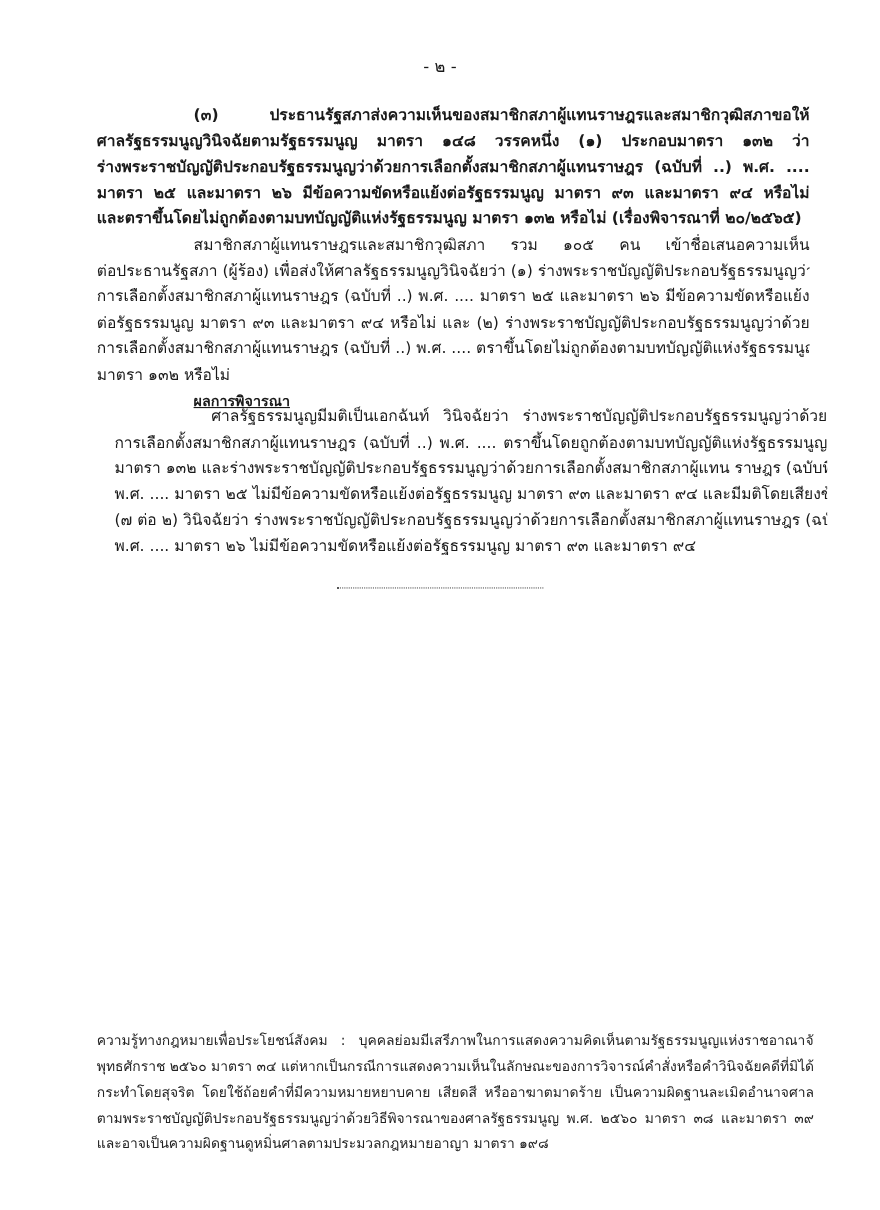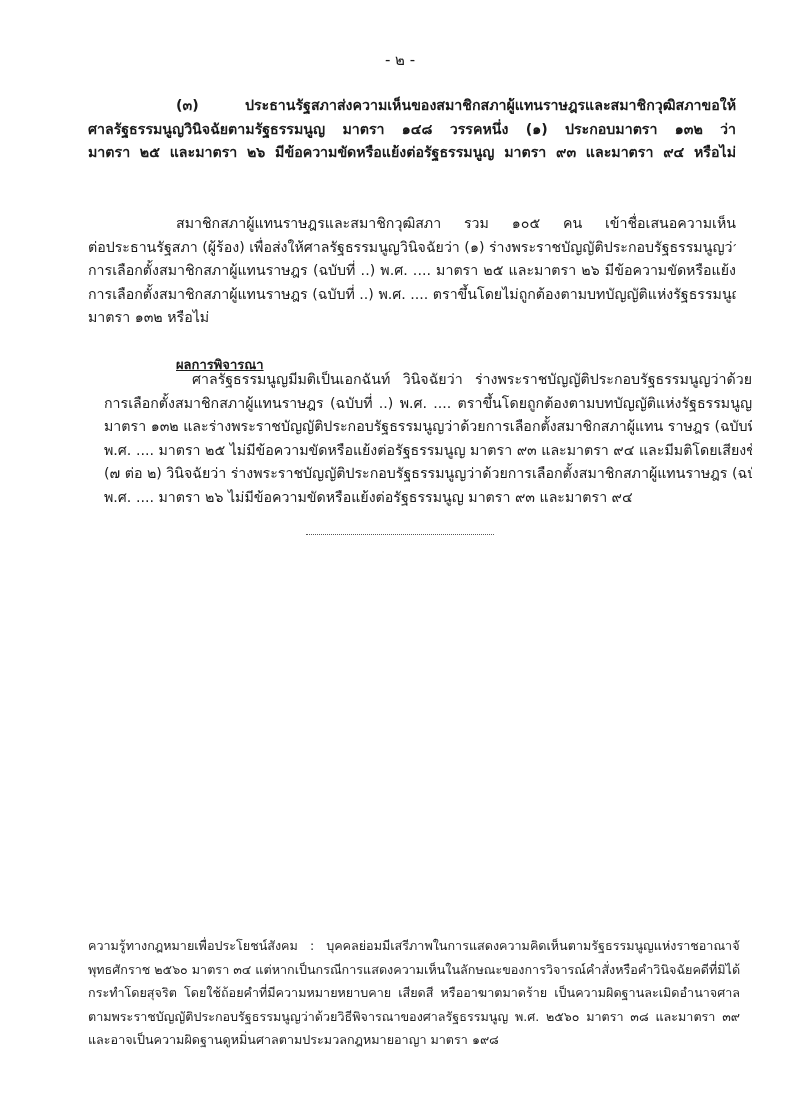--- a/index.html
+++ b/index.html
@@ -21,27 +21,30 @@
 </head>
 <body>
 
 <div>
 
   <div class="page-num">- ๒ -</div>
 
   <div class="para bold" style="top:94px;">
     <span class="line indent">(๓) ประธานรัฐสภาส่งความเห็นของสมาชิกสภาผู้แทนราษฎรและสมาชิกวุฒิสภาขอให้</span>
     <span class="line">ศาลรัฐธรรมนูญวินิจฉัยตามรัฐธรรมนูญ มาตรา ๑๔๘ วรรคหนึ่ง (๑) ประกอบมาตรา ๑๓๒ ว่า</span>
+    <span class="line">ร่างพระราชบัญญัติประกอบรัฐธรรมนูญว่าด้วยการเลือกตั้งสมาชิกสภาผู้แทนราษฎร (ฉบับที่ ..) พ.ศ. ....</span>
     <span class="line">มาตรา ๒๕ และมาตรา ๒๖ มีข้อความขัดหรือแย้งต่อรัฐธรรมนูญ มาตรา ๙๓ และมาตรา ๙๔ หรือไม่</span>
+    <span class="line last">และตราขึ้นโดยไม่ถูกต้องตามบทบัญญัติแห่งรัฐธรรมนูญ มาตรา ๑๓๒ หรือไม่ (เรื่องพิจารณาที่ ๒๐/๒๕๖๕)</span>
   </div>
 
   <div class="para" style="top:212px;">
     <span class="line indent">สมาชิกสภาผู้แทนราษฎรและสมาชิกวุฒิสภา รวม ๑๐๕ คน เข้าชื่อเสนอความเห็น</span>
     <span class="line">ต่อประธานรัฐสภา (ผู้ร้อง) เพื่อส่งให้ศาลรัฐธรรมนูญวินิจฉัยว่า (๑) ร่างพระราชบัญญัติประกอบรัฐธรรมนูญว่าด้วย</span>
     <span class="line">การเลือกตั้งสมาชิกสภาผู้แทนราษฎร (ฉบับที่ ..) พ.ศ. .... มาตรา ๒๕ และมาตรา ๒๖ มีข้อความขัดหรือแย้ง</span>
+    <span class="line">ต่อรัฐธรรมนูญ มาตรา ๙๓ และมาตรา ๙๔ หรือไม่ และ (๒) ร่างพระราชบัญญัติประกอบรัฐธรรมนูญว่าด้วย</span>
     <span class="line">การเลือกตั้งสมาชิกสภาผู้แทนราษฎร (ฉบับที่ ..) พ.ศ. .... ตราขึ้นโดยไม่ถูกต้องตามบทบัญญัติแห่งรัฐธรรมนูญ</span>
     <span class="line last">มาตรา ๑๓๒ หรือไม่</span>
   </div>
 
   <div class="heading">ผลการพิจารณา</div>
 
   <div class="para" style="top:368px;margin-left:16px;">
     <span class="line indent">ศาลรัฐธรรมนูญมีมติเป็นเอกฉันท์ วินิจฉัยว่า ร่างพระราชบัญญัติประกอบรัฐธรรมนูญว่าด้วย</span>
     <span class="line">การเลือกตั้งสมาชิกสภาผู้แทนราษฎร (ฉบับที่ ..) พ.ศ. .... ตราขึ้นโดยถูกต้องตามบทบัญญัติแห่งรัฐธรรมนูญ</span>
     <span class="line">มาตรา ๑๓๒ และร่างพระราชบัญญัติประกอบรัฐธรรมนูญว่าด้วยการเลือกตั้งสมาชิกสภาผู้แทน ราษฎร (ฉบับที่ ..)</span>

